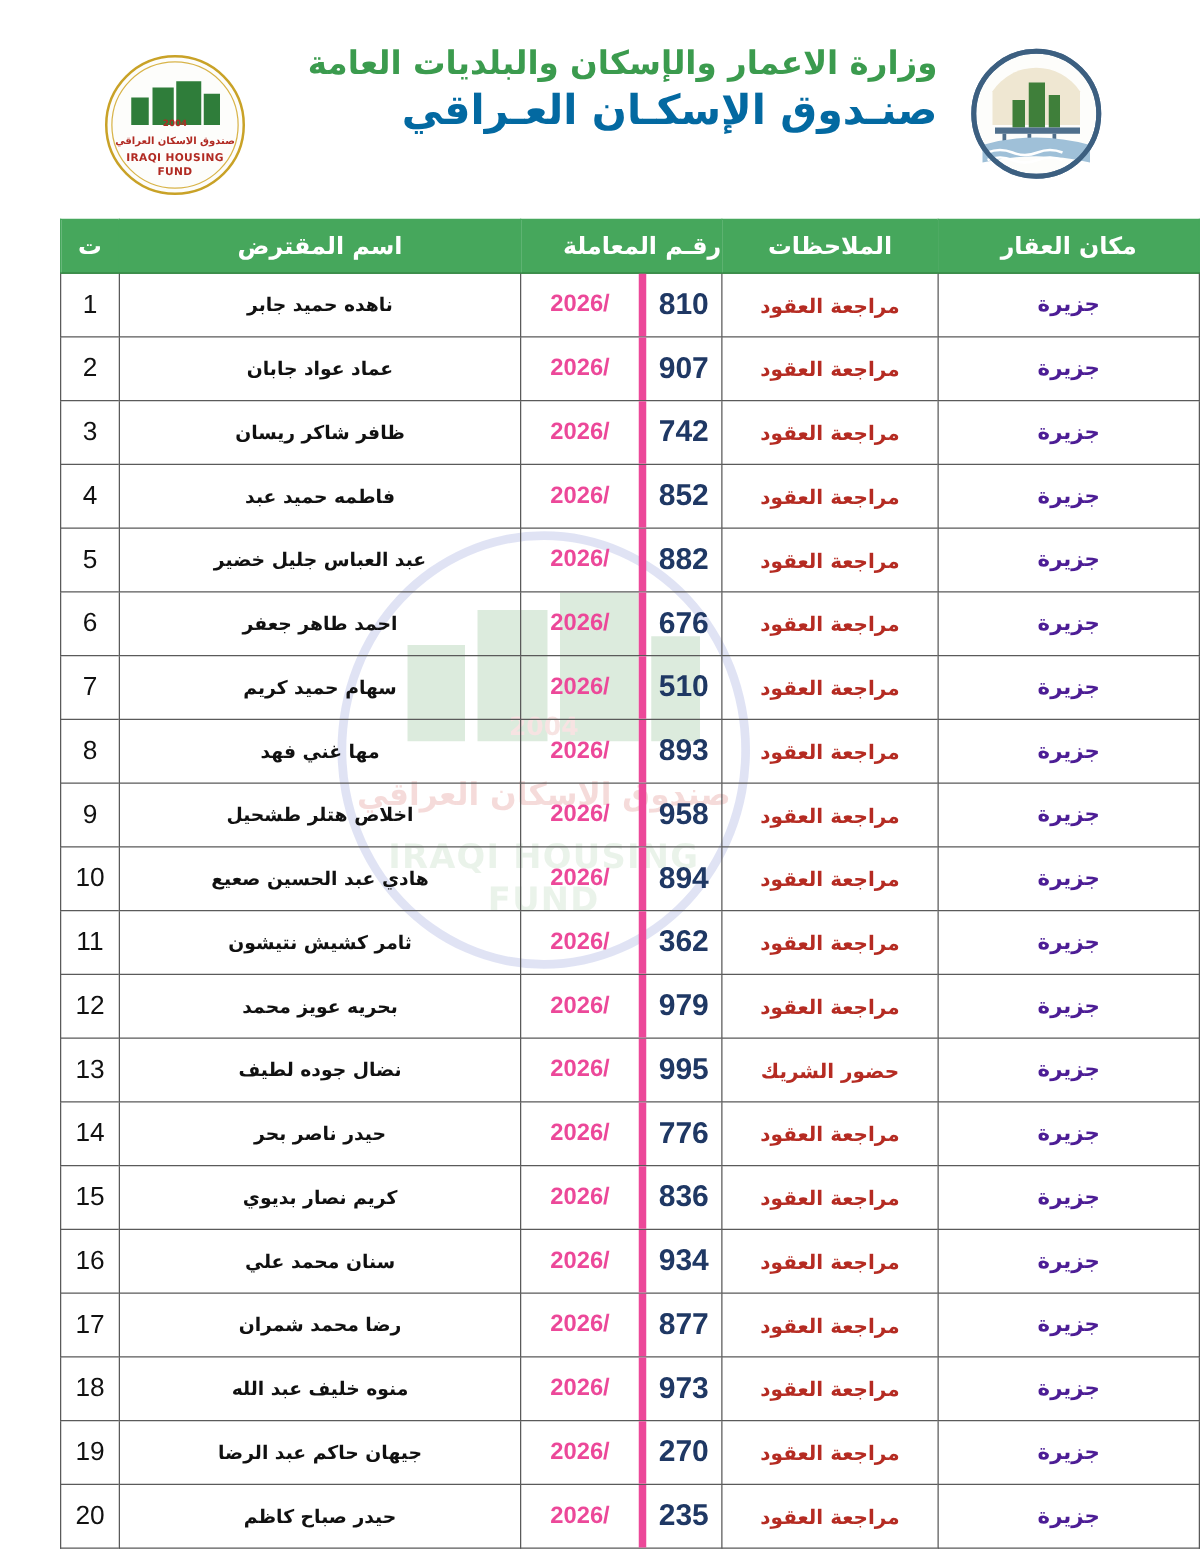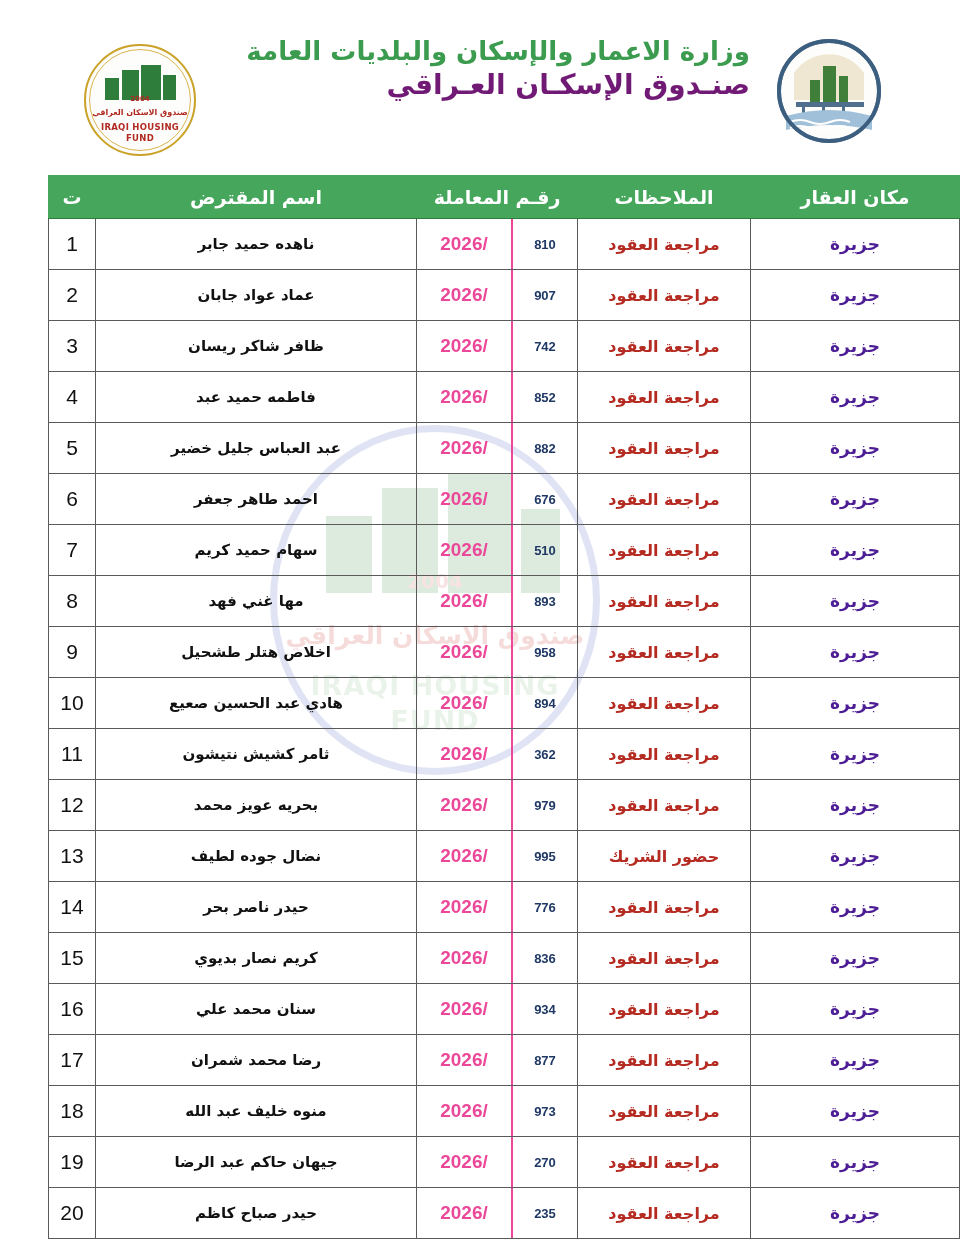--- a/index.html
+++ b/index.html
@@ -44,23 +44,23 @@
   }
   .title-line1 {
     font-size: 26px;
     font-weight: 700;
     color: #3b9b4e;
     letter-spacing: -0.2px;
     white-space: nowrap;
     margin-bottom: 7px;
   }
   .title-line2 {
-    font-size: 28px;
-    font-weight: 700;
-    color: #701a75;
+    font-size: 33px;
+    font-weight: 700;
+    color: #0369a1;
     white-space: nowrap;
     margin-bottom: 7px;
   }
   .title-line3 {
     font-size: 24px;
     font-weight: 700;
     color: #4aa75c;
     white-space: nowrap;
   }
 
@@ -144,21 +144,21 @@
     background: #46a75c;
     color: #ffffff;
     font-size: 19px;
     font-weight: 700;
     height: 42px;
     border-color: #46a75c;
     border-bottom: 1px solid #2f7d3a;
   }
   thead th.th-seq { width: 46px; }
   thead th.th-name { width: 320px; }
-  thead th.th-trans { width: 160px; }
+  thead th.th-trans { width: 160px; text-align: right; }
   thead th.th-notes { width: 172px; }
   thead th.th-place { width: 208px; }
 
   td.c-seq {
     width: 46px;
     font-size: 21px;
     font-weight: 400;
     color: #111111;
     direction: ltr;
     font-family: "Liberation Sans", sans-serif;
@@ -178,24 +178,24 @@
     flex-direction: row;
     width: 100%;
     height: 50px;
     direction: ltr;
   }
   .trans-num {
     flex: 0 0 66px;
     display: flex;
     align-items: center;
     justify-content: center;
-    font-size: 13px;
+    font-size: 24px;
     font-weight: 700;
     color: #1f3864;
-    border-left: 2px solid #ec4899;
+    border-left: 6px solid #ec4899;
     font-family: "Liberation Sans", sans-serif;
     box-sizing: border-box;
   }
   .trans-year {
     flex: 1 1 auto;
     display: flex;
     align-items: center;
     justify-content: center;
     font-size: 19px;
     font-weight: 700;

